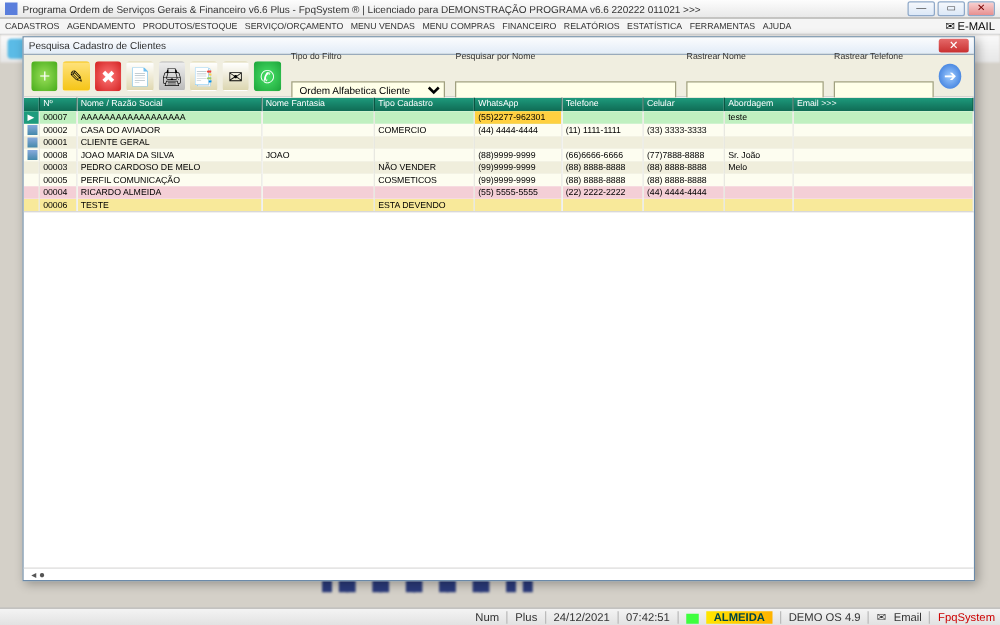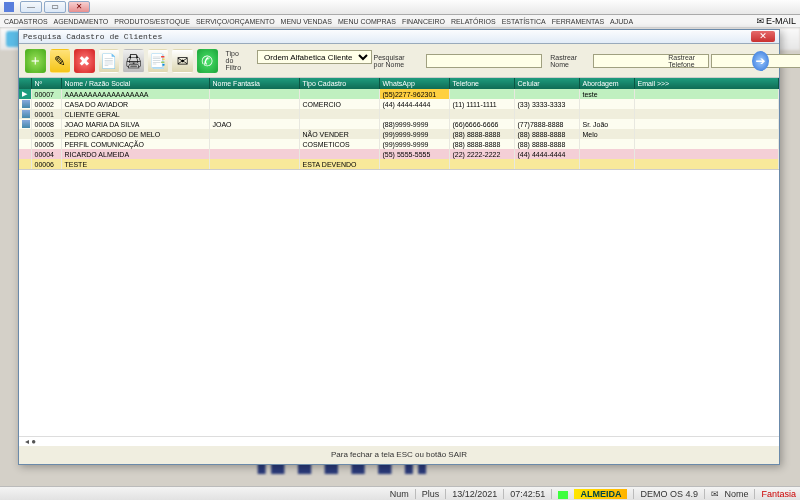--- a/index.html
+++ b/index.html
@@ -9,32 +9,32 @@
 .outer-titlebar .title-text { flex: 1; color: #333; font-size: 8px; }
 .win-btn { width: 22px; height: 12px; background: linear-gradient(#f5f8fc,#dce8f7); border: 1px solid #8fa9c9; margin-left: 2px; text-align: center; font-size: 8px; color: #444; border-radius: 2px; line-height: 10px; }
 .close-btn { background: linear-gradient(#f8d0d0,#e79090); color: #700; }
 .menubar { height: 13px; background: #f5f5f5; display: flex; padding: 0 4px; border-bottom: 1px solid #ccc; align-items: center; }
 .menubar .mitem { font-size: 7px; color: #333; margin-right: 6px; }
 .menubar .email { margin-left: auto; display: flex; align-items: center; gap: 2px; }
 .toolbar-bg { height: 22px; background: linear-gradient(#fafafa,#e6e6e6); filter: blur(1px); display: flex; align-items: center; padding: 0 6px; gap: 12px; }
 .toolbar-bg span { width: 16px; height: 16px; border-radius: 3px; display: inline-block; }
 .dialog { position: absolute; top: 29px; left: 18px; width: 762px; height: 436px; background: #f0eee0; border: 1px solid #6b8aaa; box-shadow: 2px 2px 8px rgba(0,0,0,0.3); display: flex; flex-direction: column; }
 .dlg-title { height: 14px; background: linear-gradient(#fbfcfe,#e2ecf7); display: flex; align-items: center; padding: 0 4px; border-bottom: 1px solid #9ab; }
-.dlg-title .t { font-size: 8px; color: #333; flex: 1; font-family: Liberation Mono, monospace; }
+.dlg-title .t { font-size: 8px; color: #333; flex: 1; }
 .dlg-close { width: 24px; height: 11px; background: linear-gradient(#e56a6a,#c93030); color: #fff; text-align: center; border-radius: 2px; font-size: 9px; line-height: 10px; }
 .dlg-toolbar { height: 34px; background: #f0eee0; display: flex; align-items: center; padding: 2px 6px; gap: 4px; border-bottom: 1px solid #ccc; }
 .tool-ico { width: 24px; height: 24px; border: 1px solid transparent; border-radius: 3px; display: flex; align-items: center; justify-content: center; font-size: 14px; }
 .tool-ico.green { background: radial-gradient(#9be05a,#4caf1e); color: #fff; }
 .tool-ico.yellow { background: linear-gradient(#ffe27a,#f5c518); }
 .tool-ico.red { background: radial-gradient(#ff7a7a,#d62828); color: #fff; }
 .tool-ico.doc { background: linear-gradient(#fff,#e0d8b0); }
 .tool-ico.print { background: linear-gradient(#eee,#bbb); }
 .tool-ico.env { background: linear-gradient(#fff,#dcd6b0); }
 .tool-ico.wa { background: radial-gradient(#4ae36a,#1fa83d); color: #fff; }
-.filter-box { display: flex; flex-direction: row; gap: 16px; margin-left: 4px; }
+.filter-box { display: flex; flex-direction: column; gap: 16px; margin-left: 4px; }
 .filter-box label { font-size: 7px; color: #333; }
 .filter-box select, .filter-box input { height: 14px; font-size: 8px; border: 1px solid #a0a080; background: #ffffe8; padding: 0 2px; }
 .go-btn { width: 20px; height: 20px; border-radius: 50%; background: radial-gradient(#9ecbff,#2a6ed6); color: #fff; display: flex; align-items: center; justify-content: center; font-size: 12px; margin-left: auto; margin-right: 4px; }
 .grid { flex: 0 0 auto; background: #fff; overflow: hidden; border-bottom: 1px solid #ccc; }
 .grid table { width: 100%; border-collapse: collapse; table-layout: fixed; }
 .grid th { background: linear-gradient(#1e9b7d,#0f6b54); color: #fff; font-size: 7px; font-weight: normal; text-align: left; padding: 1px 3px; border-right: 1px solid #0a5643; height: 11px; overflow: hidden; }
 .grid td { font-size: 7px; padding: 0 3px; border-right: 1px solid #e8e8e0; height: 10px; white-space: nowrap; overflow: hidden; }
 .grid tr.r0 { background: #c0f0c0; }
 .grid tr.r0 td:first-child { background: #1e9b7d; color: #fff; }
 .grid tr.light { background: #fdfdf0; }
@@ -51,20 +51,21 @@
 .statusbar .master { background: linear-gradient(90deg,#ffe600,#ffb300); padding: 0 6px; font-weight: bold; color: #044; }
 .statusbar .blink { width: 10px; height: 8px; background: #3eff3e; }
 .statusbar .right { margin-left: auto; display: flex; gap: 6px; align-items: flex-end; padding-left: 48px; }
 .background-art { position: absolute; bottom: 20px; left: 250px; width: 300px; height: 30px; font-size: 20px; color: #2a3a7a; filter: blur(1px); letter-spacing: -2px; }
 </style>
 </head>
 <body>
 
 <div class="outer-titlebar">
   <span class="icon"></span>
+  <span class="title-text">Programa Ordem de Serviços Gerais &amp; Financeiro v6.6 Plus - FpqSystem ® | Licenciado para  DEMONSTRAÇÃO PROGRAMA v6.6 220222 011021 &gt;&gt;&gt;</span>
   <span class="win-btn">—</span>
   <span class="win-btn">▭</span>
   <span class="win-btn close-btn">✕</span>
 </div>
 
 <div class="menubar">
   <span class="mitem">CADASTROS</span>
   <span class="mitem">AGENDAMENTO</span>
   <span class="mitem">PRODUTOS/ESTOQUE</span>
   <span class="mitem">SERVIÇO/ORÇAMENTO</span>
@@ -270,36 +271,35 @@
     <td></td>
     <td></td>
     <td></td>
           </tr>
         </tbody>
     </table>
   </div>
 
   <div class="whitespace"></div>
   <div class="scroll-dots">◂ ●</div>
-  <div class="hint">Para fechar a tela ESC ou botão SAIR</div>
 </div>
 
 <div class="statusbar">
   <span class="right">
     <span>Num</span>
       <span class="sep"></span>
     <span>Plus</span>
       <span class="sep"></span>
-    <span>13/12/2021</span>
+    <span>24/12/2021</span>
       <span class="sep"></span>
     <span>07:42:51</span>
       <span class="sep"></span>
     <span class="blink"></span>
     <span class="master">ALMEIDA</span>
       <span class="sep"></span>
     <span>DEMO OS 4.9</span>
       <span class="sep"></span>
     <span>✉</span>
-    <span>Nome</span>
-      <span class="sep"></span>
-    <span style="color:#c00">Fantasia</span>
+    <span>Email</span>
+      <span class="sep"></span>
+    <span style="color:#c00">FpqSystem</span>
   </span>
 </div>
 
 </body></html>

